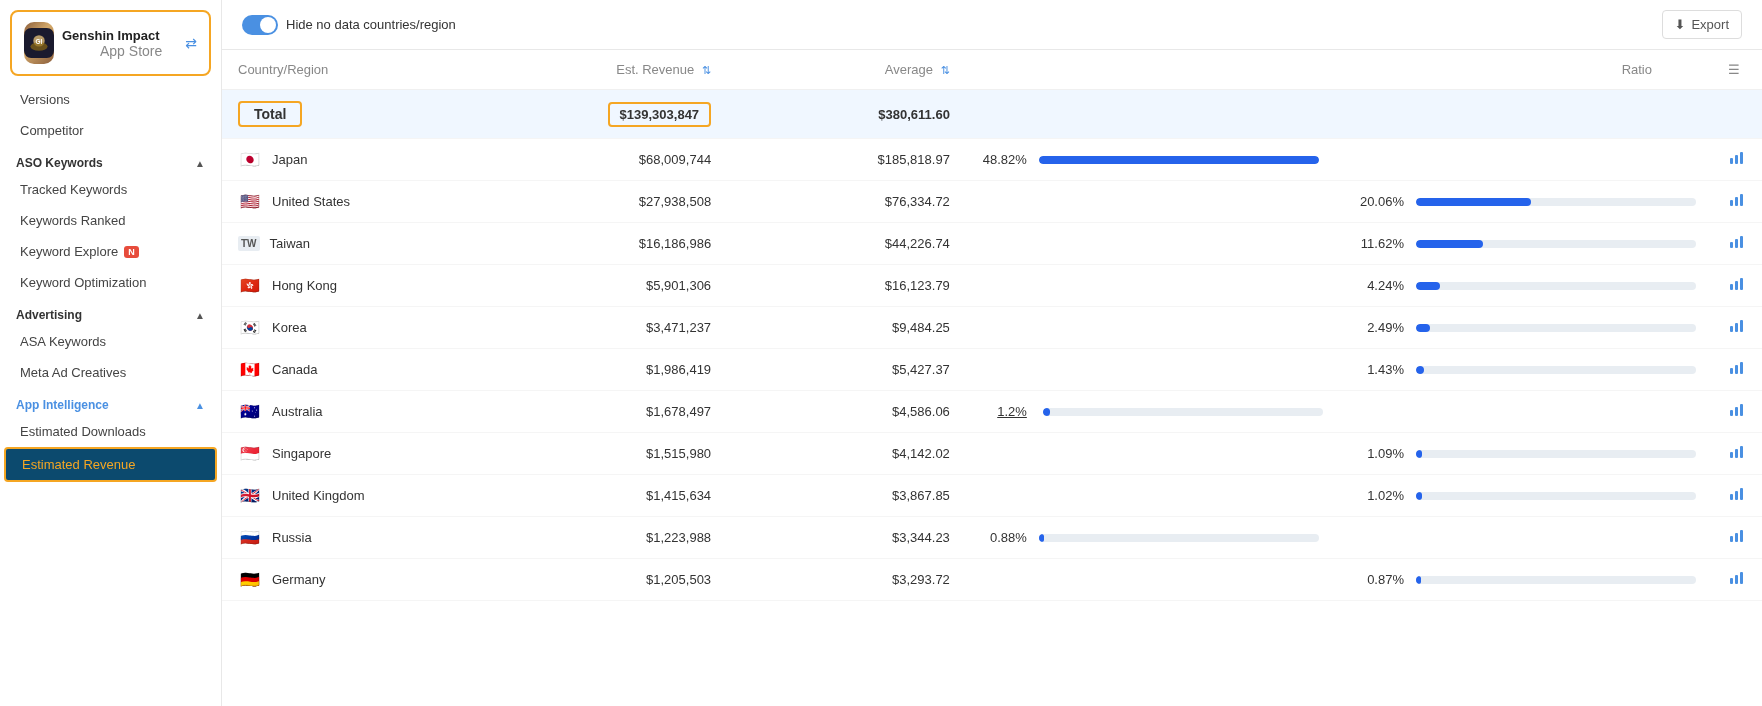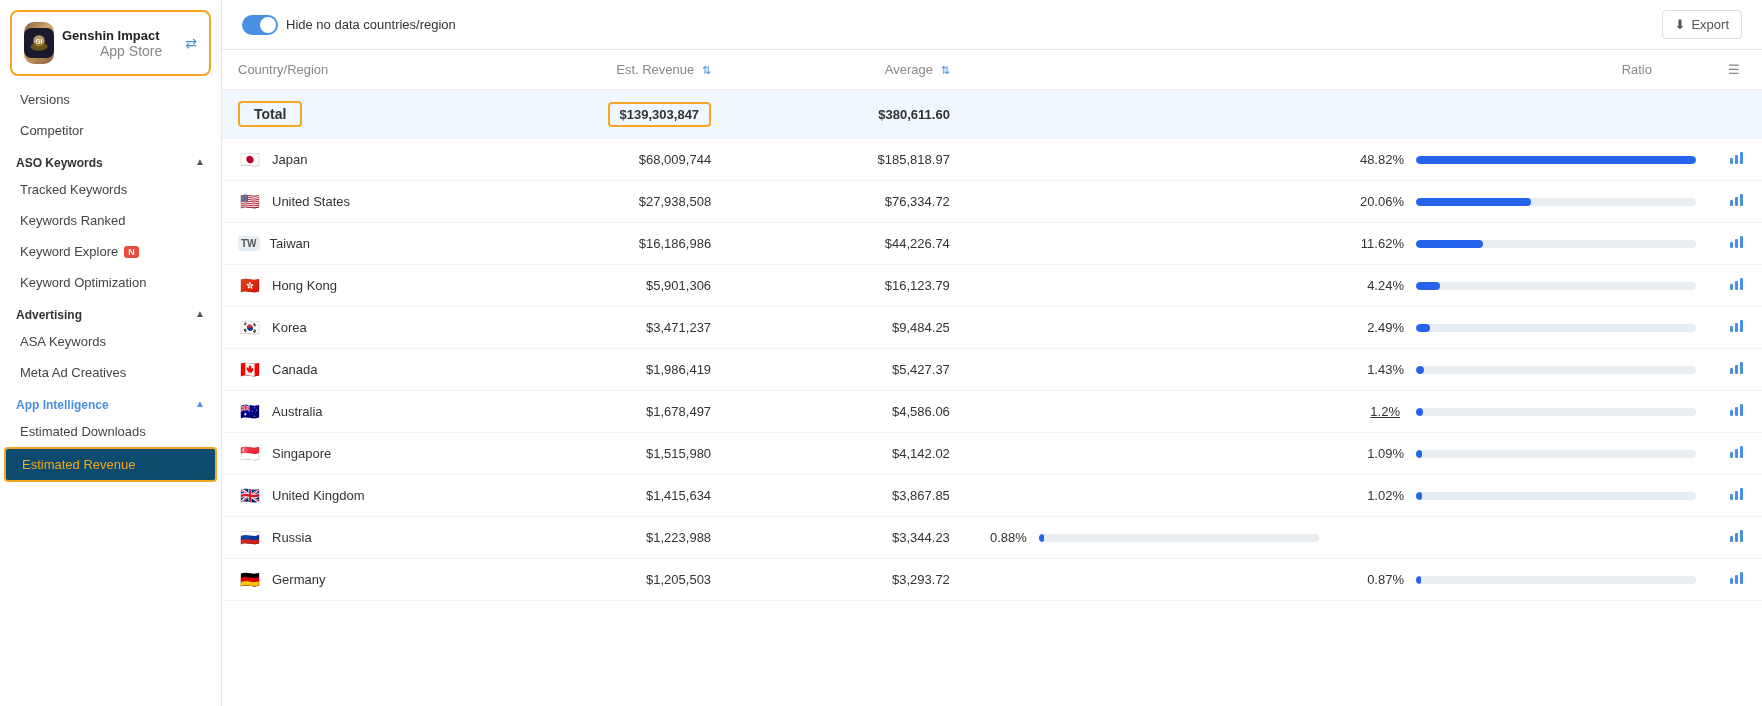--- a/index.html
+++ b/index.html
@@ -44,21 +44,21 @@
     .app-name { font-size: 13px; font-weight: 600; color: #222; }
     .app-store { font-size: 14px; color: #888; margin-left: 38px; }
     .app-switch-icon { color: #4a90e2; font-size: 14px; }
 
     .sidebar-section-label {
       font-size: 12px;
       font-weight: 700;
       color: #333;
       padding: 10px 16px 4px 16px;
       display: flex;
-      align-items: flex-start;
+      align-items: center;
       justify-content: space-between;
     }
     .sidebar-section-label .chevron { color: #555; font-size: 10px; }
 
     .sidebar-item {
       padding: 8px 16px;
       font-size: 13px;
       color: #444;
       cursor: pointer;
       display: flex;
@@ -356,21 +356,21 @@
           <tr>
     <td>
       <div style="display:flex;align-items:center;gap:10px;">
         <span class="flag">🇯🇵</span>
         <span class="country-name">Japan</span>
       </div>
     </td>
     <td class="revenue-cell" style="text-align:right;">$68,009,744</td>
     <td class="average-cell" style="text-align:right;">$185,818.97</td>
     <td>
-      <div class="bar-container" style="justify-content:flex-end; gap:12px;">
+      <div class="bar-container" style="gap:12px;">
         <span style="min-width:45px;text-align:right;">48.82%</span>
         <div class="bar-track" style="max-width:280px;width:280px;">
           <div class="bar-fill" style="width:100%;"></div>
         </div>
       </div>
     </td>
     <td class="chart-icon-cell">
       <span style="color:#4a90e2;">
         <svg width="16" height="16" viewBox="0 0 16 16" fill="#4a90e2">
           <rect x="1" y="8" width="3" height="6" rx="1"></rect>
@@ -518,21 +518,21 @@
           <tr>
     <td>
       <div style="display:flex;align-items:center;gap:10px;">
         <span class="flag">🇦🇺</span>
         <span class="country-name">Australia</span>
       </div>
     </td>
     <td class="revenue-cell" style="text-align:right;">$1,678,497</td>
     <td class="average-cell" style="text-align:right;">$4,586.06</td>
     <td>
-      <div class="bar-container" style="justify-content:flex-end; gap:16px;text-decoration:underline;">
+      <div class="bar-container" style="gap:16px;text-decoration:underline;">
         <span style="min-width:45px;text-align:right;">1.2%</span>
         <div class="bar-track" style="max-width:280px;width:280px;">
           <div class="bar-fill" style="width:2.458009012699713%;"></div>
         </div>
       </div>
     </td>
     <td class="chart-icon-cell">
       <span style="color:#4a90e2;">
         <svg width="16" height="16" viewBox="0 0 16 16" fill="#4a90e2">
           <rect x="1" y="8" width="3" height="6" rx="1"></rect>

